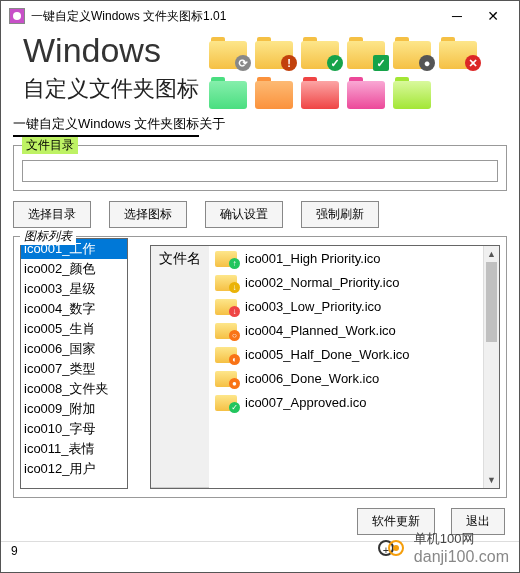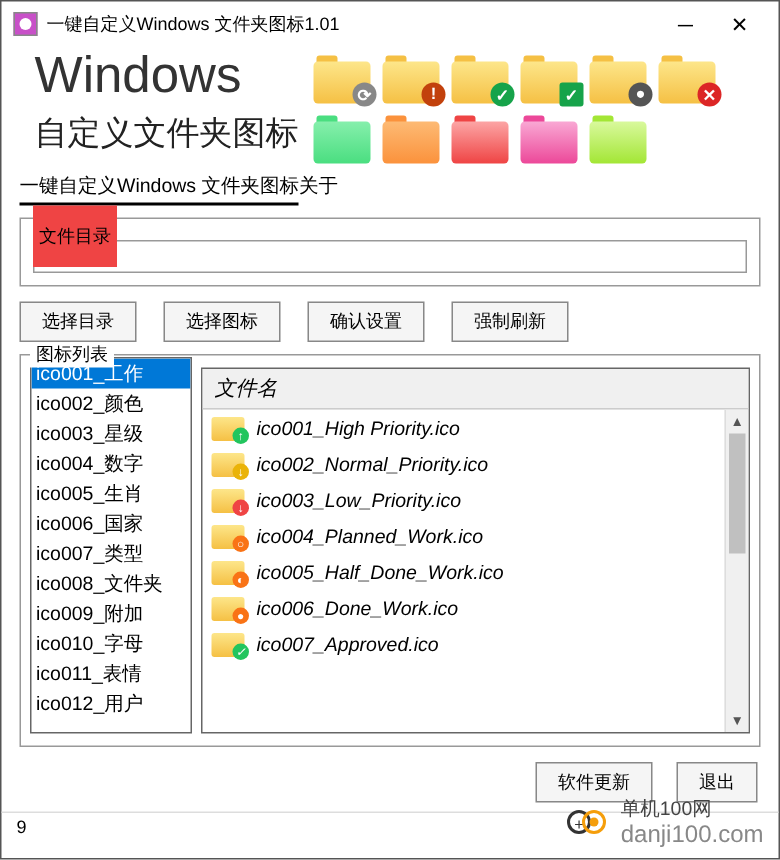--- a/index.html
+++ b/index.html
@@ -29,30 +29,30 @@
 .red .folder-tab { background: #ef4444; }
 .pink .folder-body { background: linear-gradient(#f9a8d4, #ec4899); }
 .pink .folder-tab { background: #ec4899; }
 .lime .folder-body { background: linear-gradient(#d9f99d, #a3e635); }
 .lime .folder-tab { background: #a3e635; }
 .badge { position: absolute; right: -2px; bottom: -2px; width: 16px; height: 16px; border-radius: 50%; display: flex; align-items: center; justify-content: center; font-size: 11px; font-weight: bold; color: #fff; }
 .tabs { display: flex; padding: 6px 12px; font-size: 13px; }
 .tab { cursor: pointer; }
 .tab.active { border-bottom: 2px solid #000; padding-bottom: 2px; }
 .panel { border: 1px solid #999; margin: 2px 12px 6px; padding: 8px; position: relative; background: #fff; }
-.panel-legend { position: absolute; top: -9px; left: 8px; background: #ef4444; padding: 12px 4px; font-size: 12px; }
+.panel-legend { position: absolute; top: -9px; left: 8px; background: #bef264; padding: 0 4px; font-size: 12px; }
 .path-input { width: 100%; height: 22px; border: 1px solid #999; margin-top: 6px; padding: 2px; }
 .btn-row { display: flex; gap: 18px; padding: 4px 12px 8px; }
 .btn { border: 1px solid #888; background: #f5f5f5; padding: 4px 14px; font-size: 12px; cursor: pointer; font-family: inherit; }
 .lists-panel { border: 1px solid #999; margin: 0 12px; height: 262px; display: flex; position: relative; }
-.list-legend { position: absolute; top: -9px; left: 6px; background: #fff; padding: 0 4px; font-size: 12px; }
+.list-legend { position: absolute; top: -9px; left: 6px; background: #fff; padding: 0 4px; font-size: 12px; font-style: italic; }
 .left-list { width: 108px; border: 1px solid #666; margin: 1px 4px 8px 6px; overflow: hidden; font-size: 13px; }
 .left-list .item { padding: 1px 3px; white-space: nowrap; }
 .left-list .item.selected { background: #0078d7; color: #fff; }
-.right-pane { flex: 1; border: 1px solid #666; margin: 8px 6px 8px 2px; display: flex; flex-direction: column; overflow: hidden; font-style: italic; }
+.right-pane { flex: 1; border: 1px solid #666; margin: 8px 6px 8px 18px; display: flex; overflow: hidden; }
 .col-header { background: #f0f0f0; border-bottom: 1px solid #ccc; padding: 4px 8px; font-size: 14px; display: flex; }
 .col-header span:first-child { flex: 1; }
 .scrollbar-track { width: 16px; background: #f0f0f0; border-left: 1px solid #ddd; position: relative; }
 .scroll-thumb { position: absolute; top: 16px; left: 2px; right: 2px; height: 80px; background: #c0c0c0; }
 .scroll-arrow { position: absolute; left: 0; right: 0; height: 16px; text-align: center; font-size: 9px; line-height: 16px; color: #555; }
 .file-list { flex: 1; display: flex; overflow: hidden; }
 .file-items { flex: 1; overflow: hidden; }
 .file-row { display: flex; align-items: center; padding: 3px 6px; gap: 8px; font-size: 13px; }
 .mini-folder { width: 22px; height: 18px; position: relative; flex-shrink: 0; }
 .mini-folder .mbody { position: absolute; bottom: 0; width: 22px; height: 16px; background: linear-gradient(#fde68a,#f5c044); border-radius: 2px; }

